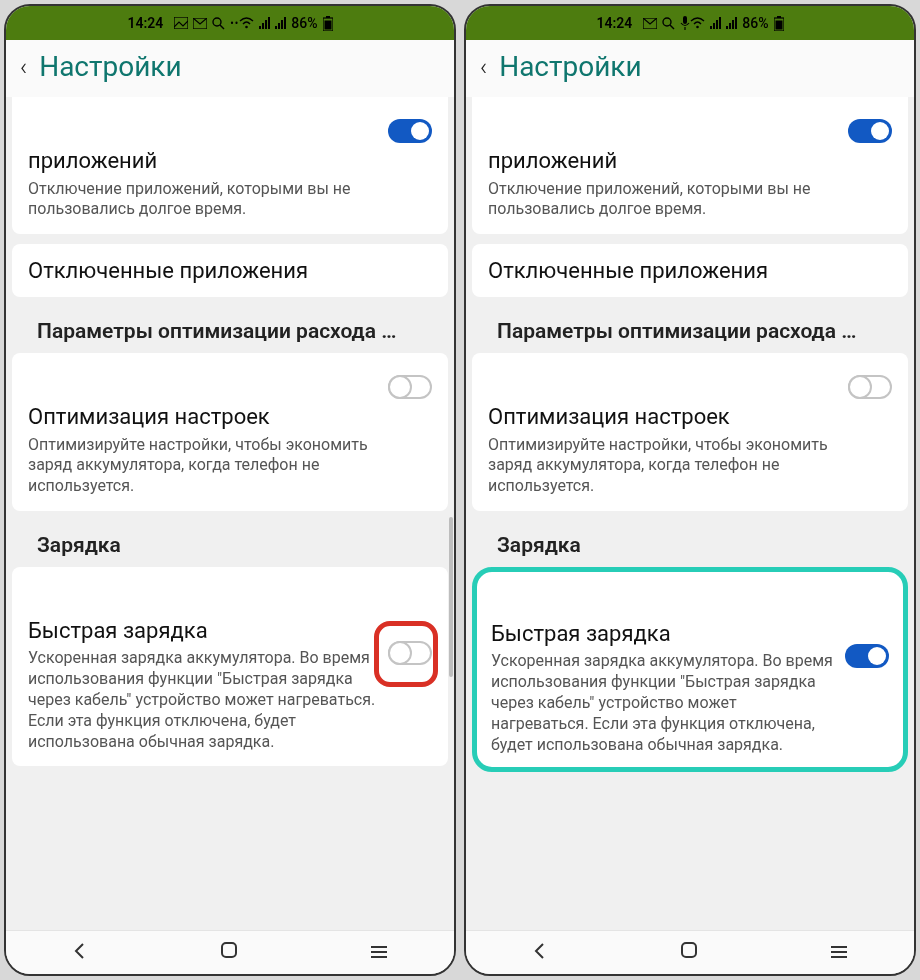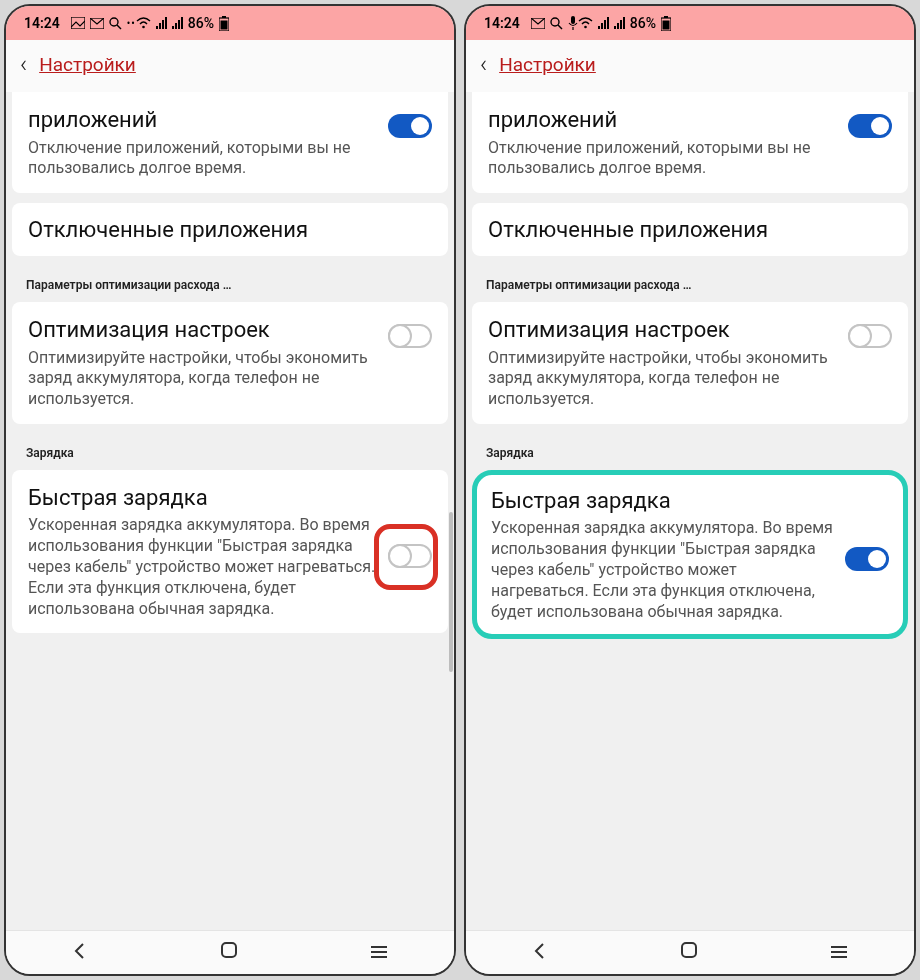--- a/index.html
+++ b/index.html
@@ -17,69 +17,69 @@
     background: #f4f4f4;
     border: 2px solid #333;
     border-radius: 26px;
     overflow: hidden;
     display: flex;
     flex-direction: column;
     position: relative;
   }
   .status-bar {
     height: 34px;
-    background: #fca5a5;
+    background: #4d7c0f;
     display: flex;
     align-items: center;
-    justify-content: flex-start;
+    justify-content: center;
     padding: 0 18px;
     font-size: 14px;
     font-weight: 500;
     color: #000;
   }
   .status-left, .status-right { display: flex; align-items: center; gap: 5px; }
   .status-left .time { margin-right: 6px; font-weight: 600; }
   .ic { display: inline-flex; align-items: center; }
   .header {
     background: #fafafa;
     padding: 10px 14px 14px 14px;
     display: flex;
     align-items: center;
     gap: 12px;
   }
   .back-chevron { font-size: 24px; font-weight: 300; color: #222; }
-  .header-title { font-size: 19px; color: #b91c1c; text-decoration: underline; }
+  .header-title { font-size: 28px; color: #0f766e; }
   .content {
     flex: 1;
     overflow: hidden;
     background: #f0f0f0;
     padding: 0;
   }
   .card {
     background: #fff;
     margin: 0 6px 10px 6px;
     border-radius: 8px;
     padding: 14px 16px;
   }
   .card.first { border-top-left-radius: 0; border-top-right-radius: 0; margin-top: 0; }
   .row {
     display: flex;
     align-items: flex-start;
     justify-content: space-between;
     gap: 10px;
   }
   .texts { flex: 1; min-width: 0; }
-  .title { font-size: 22px; color: #111; line-height: 1.25; margin-bottom: 4px; }
+  .title { font-size: 22px; color: #111; line-height: 1.25; margin-bottom: 4px; margin-top: 36px; }
   .desc { font-size: 16px; color: #555; line-height: 1.3; }
   .single-title { font-size: 22px; color: #111; }
   .section-label {
-    font-size: 12px;
+    font-size: 21px;
     font-weight: 600;
     color: #222;
-    padding: 12px 20px 10px 20px;
+    padding: 12px 20px 10px 31px;
     background: #f0f0f0;
     white-space: nowrap;
     overflow: hidden;
     text-overflow: ellipsis;
   }
   .toggle {
     width: 44px;
     height: 24px;
     border-radius: 12px;
     position: relative;

